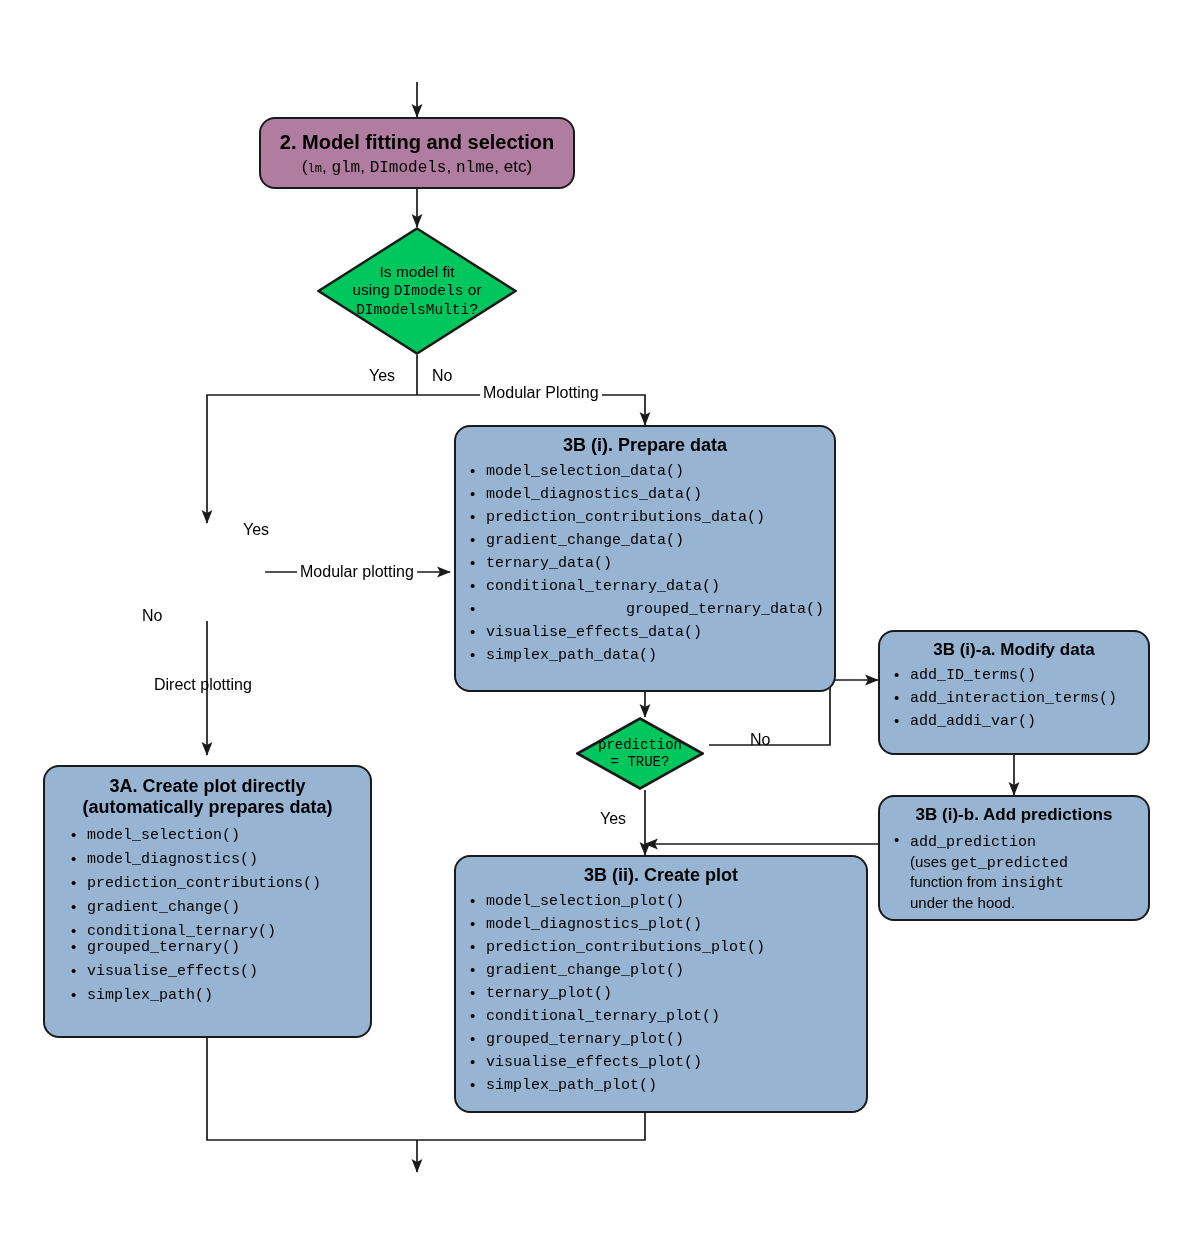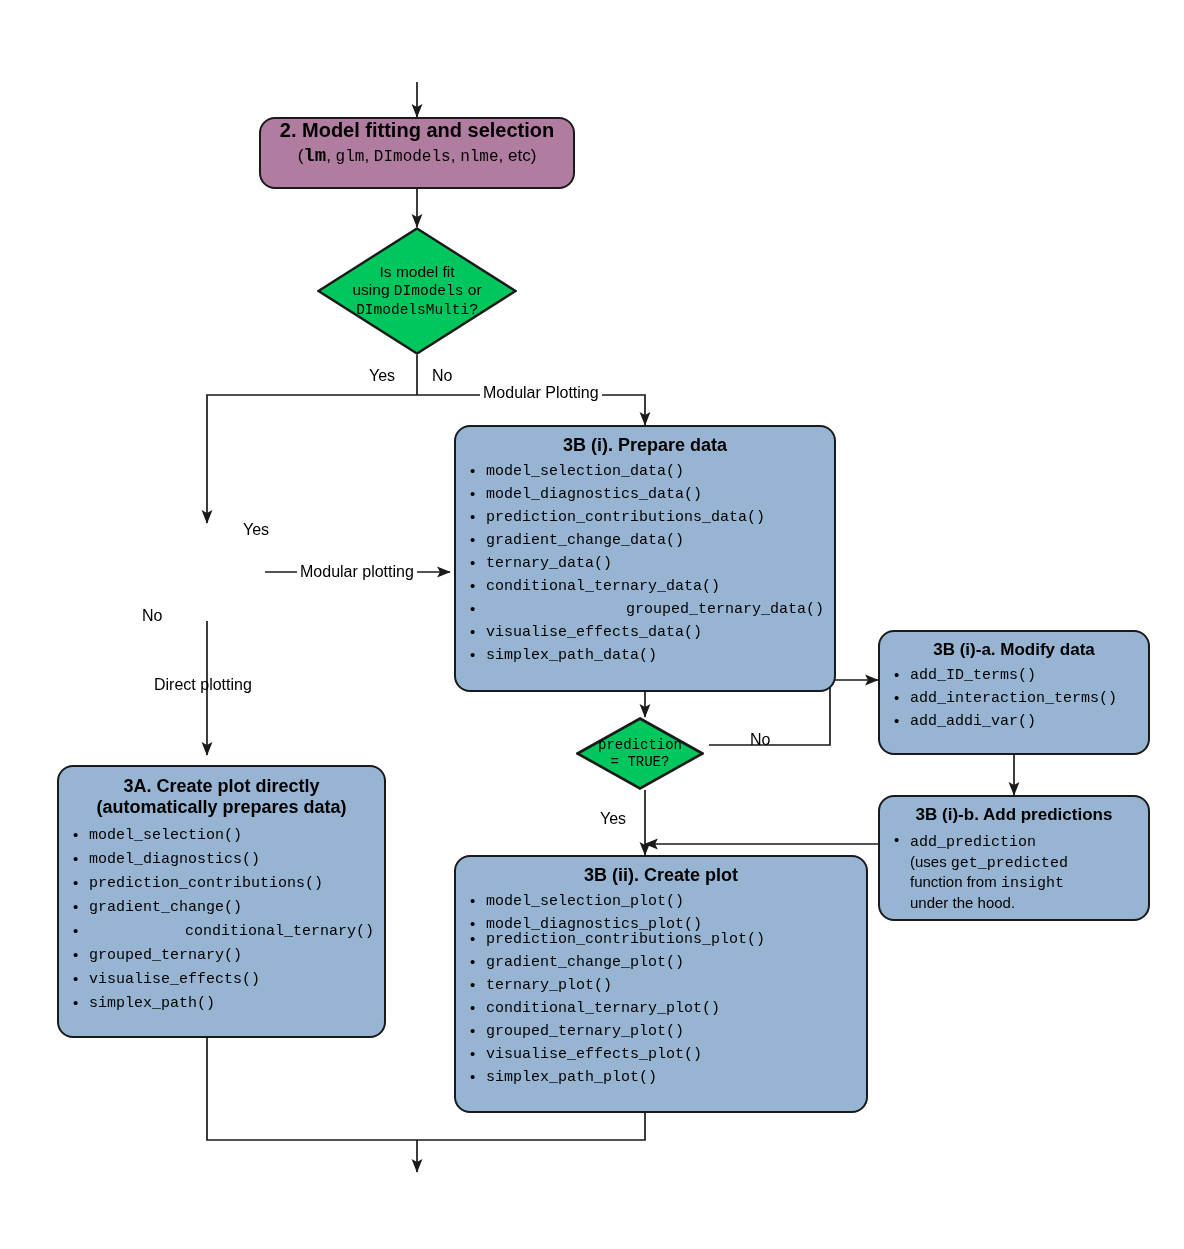--- a/index.html
+++ b/index.html
@@ -67,23 +67,23 @@
       <path d="M878,844 L645,844" marker-end="url(#ah)"></path>
 
       <path d="M645,790 L645,855" marker-end="url(#ah)"></path>
 
       <path d="M207,1038 L207,1140 L645,1140 L645,1113"></path>
       <path d="M417,1140 L417,1172" marker-end="url(#ah)"></path>
     </g>
   </svg>
 
 
-  <div class="node rbox purple" style="left:259px;top:117px;width:316px;height:72px;padding:0 8px 0;">
+  <div class="node rbox purple" style="left:259px;top:117px;width:316px;height:72px;padding:12px 8px 0;">
     <div class="title" style="font-size:20px;">2. Model fitting and selection</div>
-    <div class="subtitle" style="font-size:17px;margin-top:2px;"><span>(</span><span class="mono" style="font-size:19px;font-weight:bold;">lm</span><span>, </span><span class="mono" style="font-size:16px;">glm</span><span>, </span><span class="mono" style="font-size:16px;">DImodels</span><span>, </span><span class="mono" style="font-size:16px;">nlme</span><span>, etc)</span></div>
+    <div class="subtitle" style="font-size:17px;margin-top:2px;"><span>(</span><span class="mono" style="font-size:12px;">lm</span><span>, </span><span class="mono" style="font-size:16px;">glm</span><span>, </span><span class="mono" style="font-size:16px;">DImodels</span><span>, </span><span class="mono" style="font-size:16px;">nlme</span><span>, etc)</span></div>
   </div>
 
   <div class="diamond" style="left:317px;top:227px;width:200px;height:128px;">
     <svg class="shape" viewBox="0 0 200 128" preserveAspectRatio="none">
       <polygon points="100,1.5 198.5,64 100,126.5 1.5,64" fill="#00c65e" stroke="#1a1a1a" stroke-width="2.4"></polygon>
     </svg>
     <div class="dtext" style="font-size:15.5px;">
       <div>Is model fit</div>
       <div><span>using </span><span class="mono" style="font-size:14.5px;">DImodels</span><span> or</span></div>
       <div><span class="mono" style="font-size:14.5px;">DImodelsMulti</span><span>?</span></div>
@@ -142,42 +142,42 @@
     <ul class="fns" style="font-size:15px;margin-top:7px;">
       <li style="font-family:'Liberation Sans',sans-serif;line-height:1.24;">
         <span class="mono">add_prediction</span><br>
         <span>(uses </span><span class="mono">get_predicted</span><br>
         <span>function from </span><span class="mono">insight</span><br>
         <span>under the hood.</span>
       </li>
     </ul>
   </div>
 
-  <div class="node rbox blue" style="left:57px;top:765px;width:329px;height:273px;padding:9px 10px 0;">
+  <div class="node rbox blue" style="left:43px;top:765px;width:329px;height:273px;padding:9px 22px 0;">
     <div class="title" style="font-size:18px;">
       <div>3A. Create plot directly</div>
       <div>(automatically prepares data)</div>
     </div>
     <ul class="fns" style="font-size:15px;margin-top:10px;">
       <li style="margin-bottom:9px;">model_selection()</li>
       <li style="margin-bottom:9px;">model_diagnostics()</li>
       <li style="margin-bottom:9px;">prediction_contributions()</li>
       <li style="margin-bottom:9px;">gradient_change()</li>
-      <li style="margin-bottom:9px;text-align:right;">conditional_ternary()</li>
+      <li style="margin-bottom:1px;">conditional_ternary()</li>
       <li style="margin-bottom:9px;">grouped_ternary()</li>
       <li style="margin-bottom:9px;">visualise_effects()</li>
       <li>simplex_path()</li>
     </ul>
   </div>
 
   <div class="node rbox blue" style="left:454px;top:855px;width:414px;height:258px;padding:8px 10px 0;">
     <div class="title" style="font-size:18px;">3B (ii). Create plot</div>
     <ul class="fns" style="font-size:15px;margin-top:8px;">
       <li style="margin-bottom:8px;">model_selection_plot()</li>
-      <li style="margin-bottom:0;">model_diagnostics_plot()</li>
+      <li style="margin-bottom:8px;">model_diagnostics_plot()</li>
       <li style="margin-bottom:8px;">prediction_contributions_plot()</li>
       <li style="margin-bottom:8px;">gradient_change_plot()</li>
       <li style="margin-bottom:8px;">ternary_plot()</li>
       <li style="margin-bottom:8px;">conditional_ternary_plot()</li>
       <li style="margin-bottom:8px;">grouped_ternary_plot()</li>
       <li style="margin-bottom:8px;">visualise_effects_plot()</li>
       <li>simplex_path_plot()</li>
     </ul>
   </div>
 

